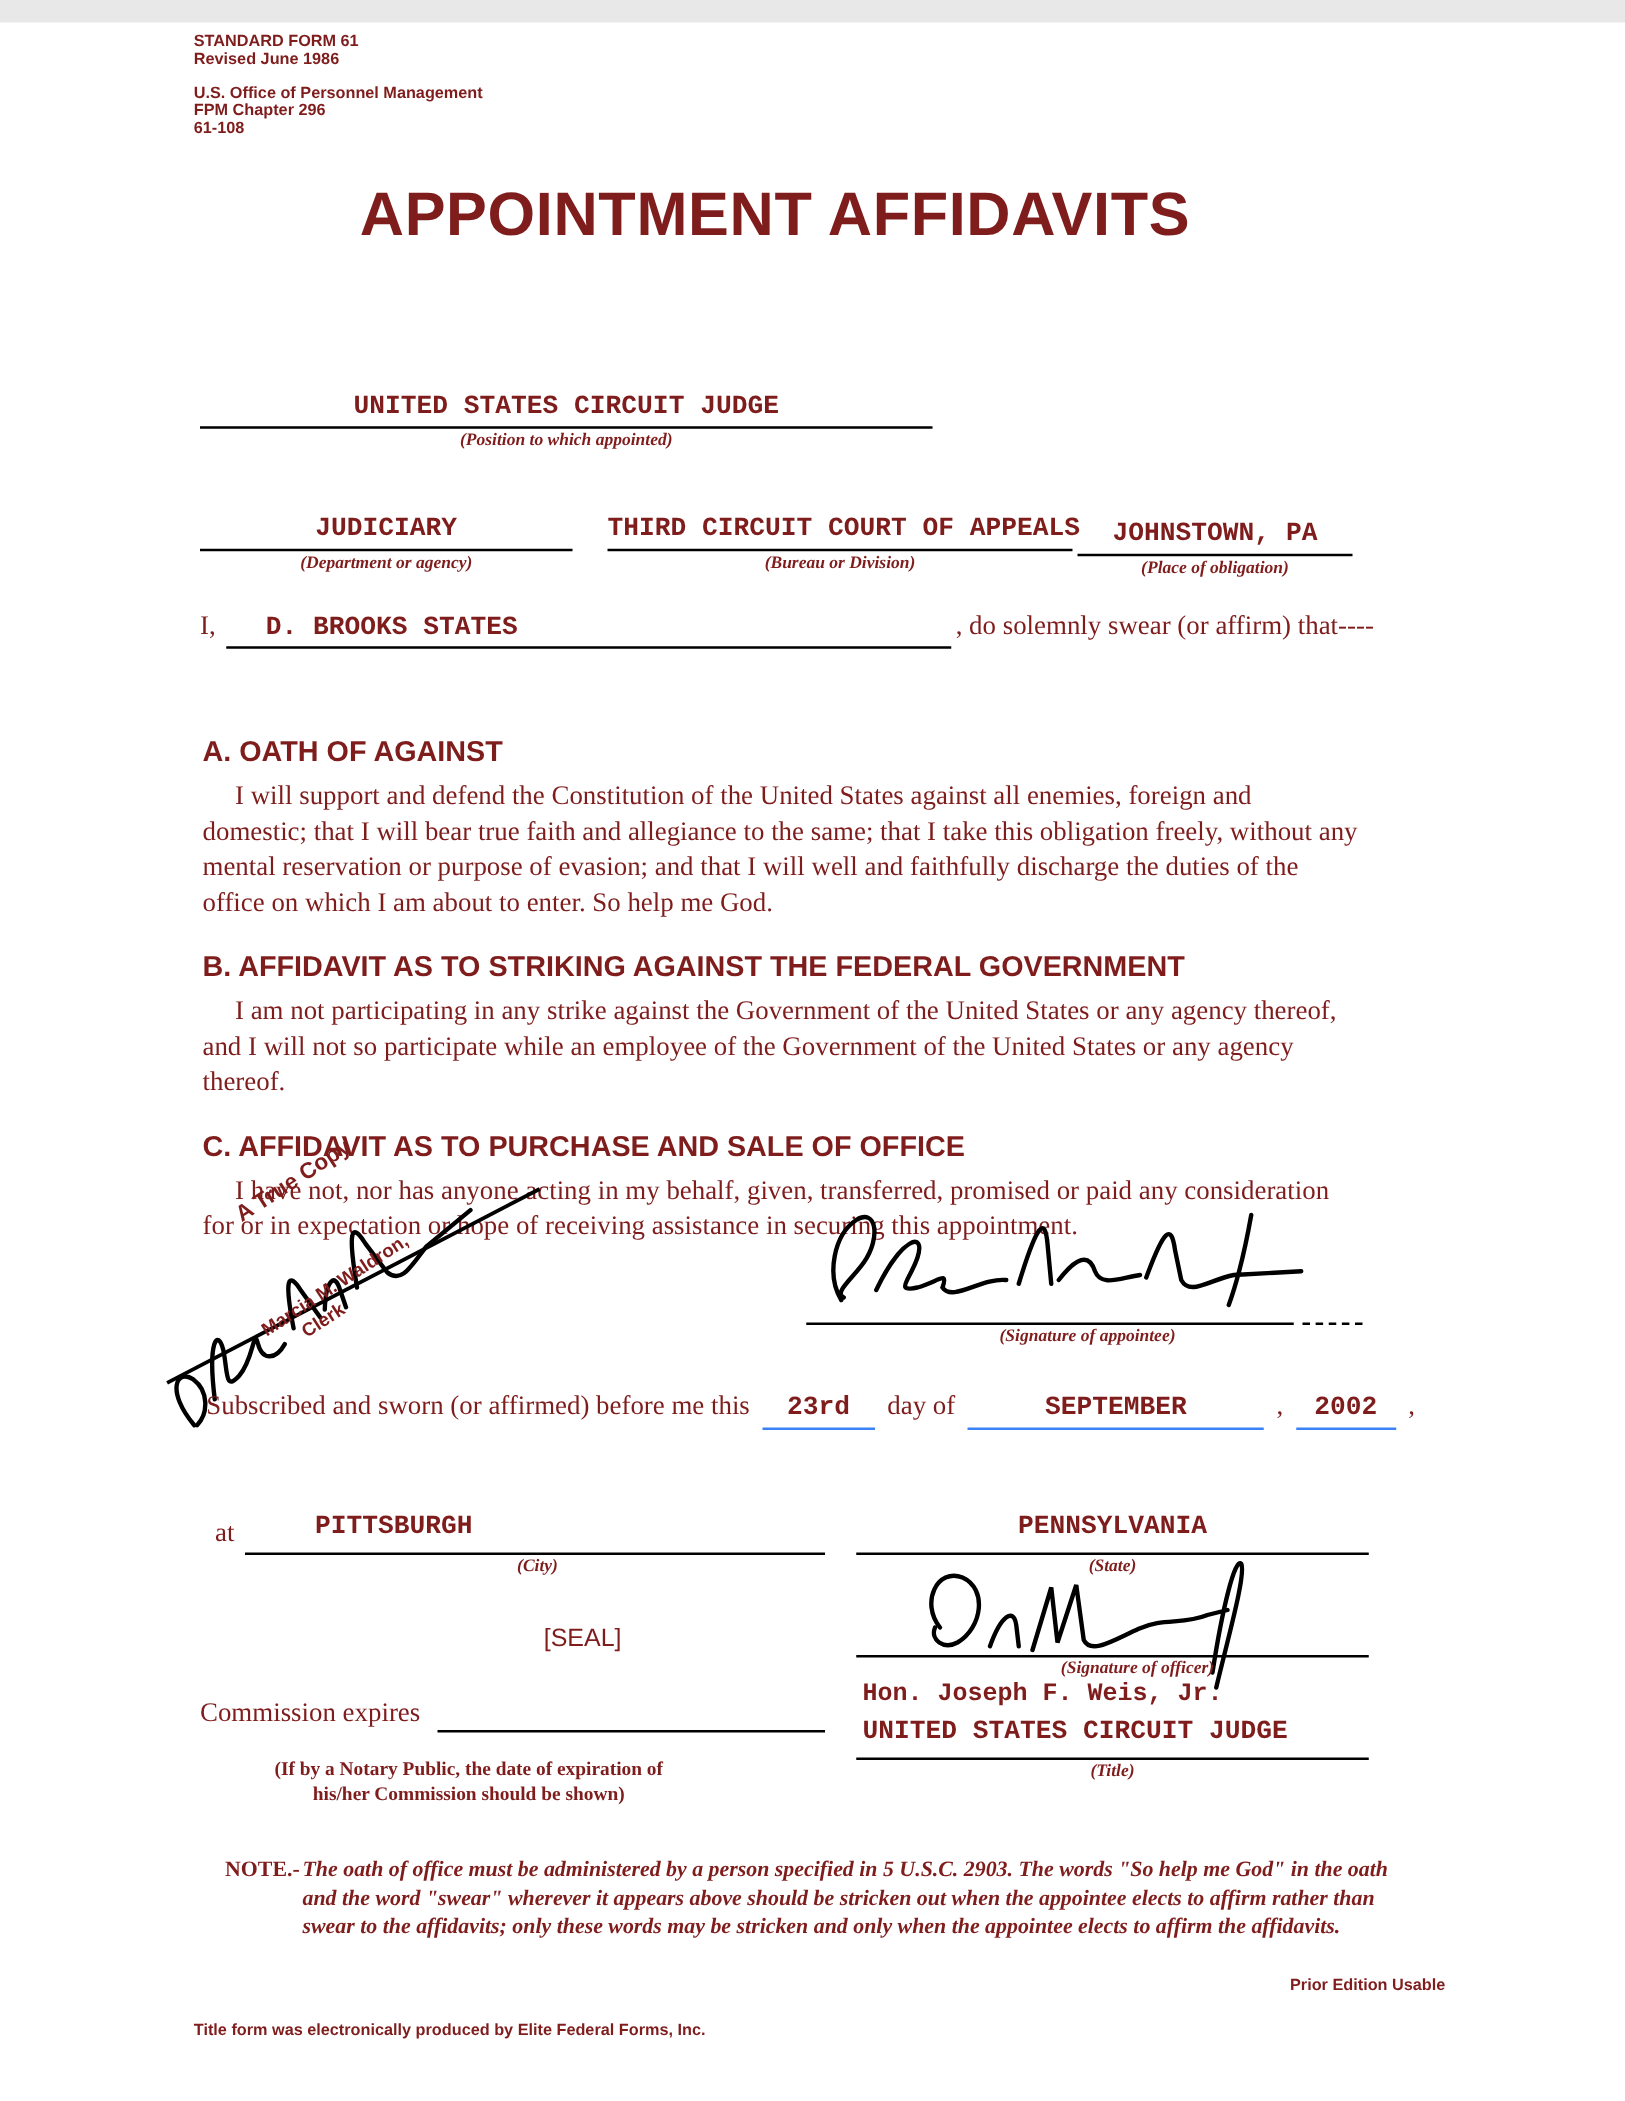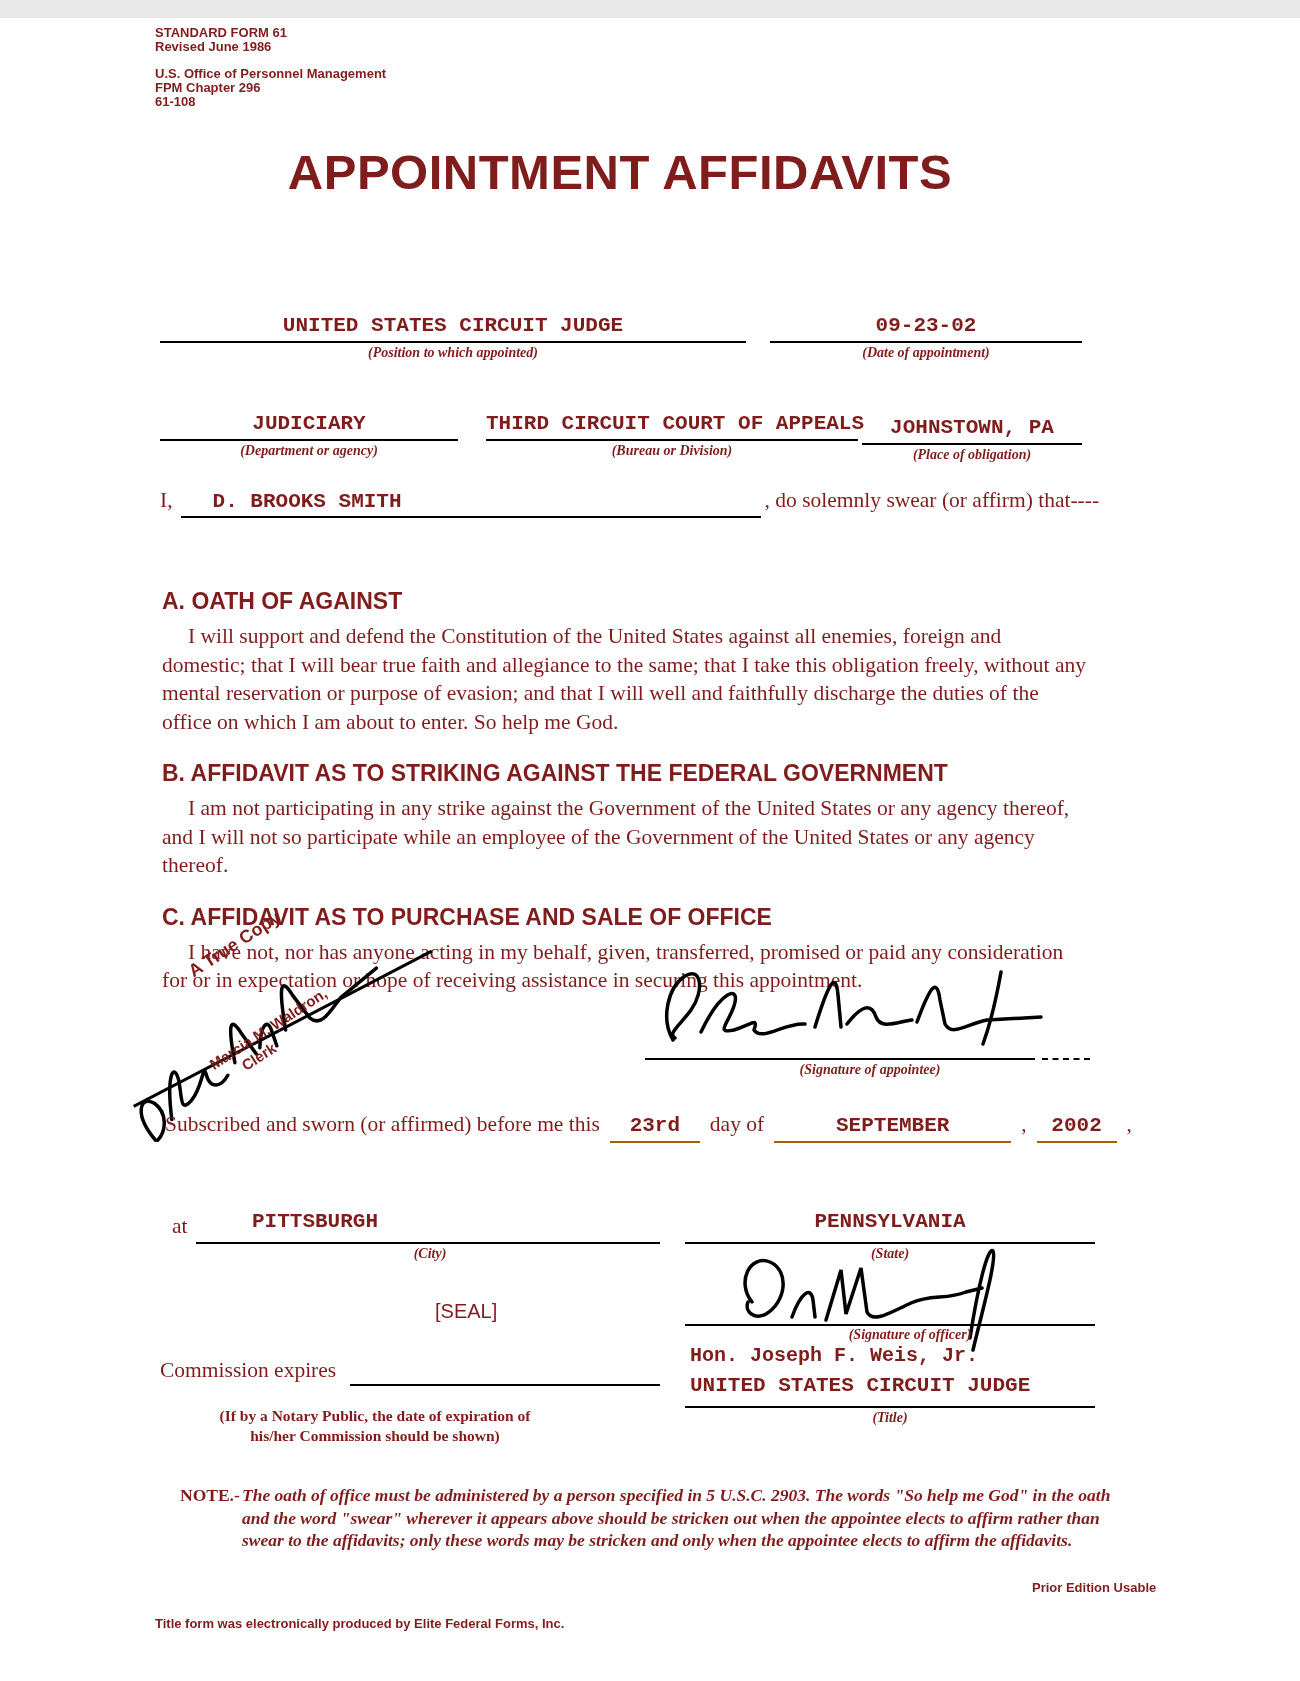--- a/index.html
+++ b/index.html
@@ -41,21 +41,21 @@
 
   .sig-line { position:absolute; border-top:2px solid #000; }
   .sig-line.dashed { border-top-style:dashed; }
   .sig-label { position:absolute; font-family:"Liberation Serif",serif; font-style:italic;
                font-weight:bold; font-size:14px; text-align:center; }
   .sig-ink { position:absolute; }
 
   .sworn-row { position:absolute; left:165px; top:1094px; display:flex; align-items:baseline;
                font-family:"Liberation Serif",serif; font-size:21.5px; white-space:nowrap; }
   .sworn-row .blank { font-family:"Liberation Mono",monospace; font-weight:bold; font-size:21px;
-               text-align:center; border-bottom:2px solid #a16207; padding:0 6px 4px 6px; }
+               text-align:center; border-bottom:2px solid #3b82f6; padding:0 6px 4px 6px; }
   .sworn-row .blank.day   { min-width:78px;  margin:0 10px; }
   .sworn-row .blank.month { min-width:225px; margin:0 10px; }
   .sworn-row .blank.year  { min-width:68px;  margin:0 10px; }
 
   .plain-mono { position:absolute; font-family:"Liberation Mono",monospace; font-weight:bold;
                 font-size:20px; white-space:nowrap; }
   .plain-serif { position:absolute; font-family:"Liberation Serif",serif; font-size:21.5px;
                  white-space:nowrap; }
 
   .stamp-text { position:absolute; font-family:"Liberation Sans",sans-serif; font-weight:bold;
@@ -86,41 +86,37 @@
     <div>FPM Chapter 296</div>
     <div>61-108</div>
   </div>
 
   <h1 class="title">APPOINTMENT AFFIDAVITS</h1>
 
   <div class="field" style="left:160px; top:296px; width:586px;">
     <div class="value">UNITED STATES CIRCUIT JUDGE</div>
     <div class="flabel">(Position to which appointed)</div>
   </div>
-  <div class="field" style="left:770px; top:296px; width:312px;">
-    <div class="value">09-23-02</div>
-    <div class="flabel">(Date of appointment)</div>
-  </div>
 
   <div class="field" style="left:160px; top:394px; width:298px;">
     <div class="value">JUDICIARY</div>
     <div class="flabel">(Department or agency)</div>
   </div>
   <div class="field" style="left:486px; top:394px; width:372px;">
     <div class="value">THIRD CIRCUIT COURT OF APPEALS</div>
     <div class="flabel">(Bureau or Division)</div>
   </div>
   <div class="field" style="left:862px; top:398px; width:220px;">
     <div class="value">JOHNSTOWN, PA</div>
     <div class="flabel">(Place of obligation)</div>
   </div>
 
   <div class="i-row">
     <span class="prefix">I,</span>
-    <span class="name-underline">D. BROOKS SMITH</span>
+    <span class="name-underline">D. BROOKS STATES</span>
     <span class="suffix">, do solemnly swear (or affirm) that----</span>
   </div>
 
   <div class="sections">
     <div class="section">
       <h2>A. OATH OF AGAINST</h2>
       <p>I will support and defend the Constitution of the United States against all enemies, foreign and domestic; that I will bear true faith and allegiance to the same; that I take this obligation freely, without any mental reservation or purpose of evasion; and that I will well and faithfully discharge the duties of the office on which I am about to enter.  So help me God.</p>
     </div>
     <div class="section">
       <h2>B. AFFIDAVIT AS TO STRIKING AGAINST THE FEDERAL GOVERNMENT</h2>

